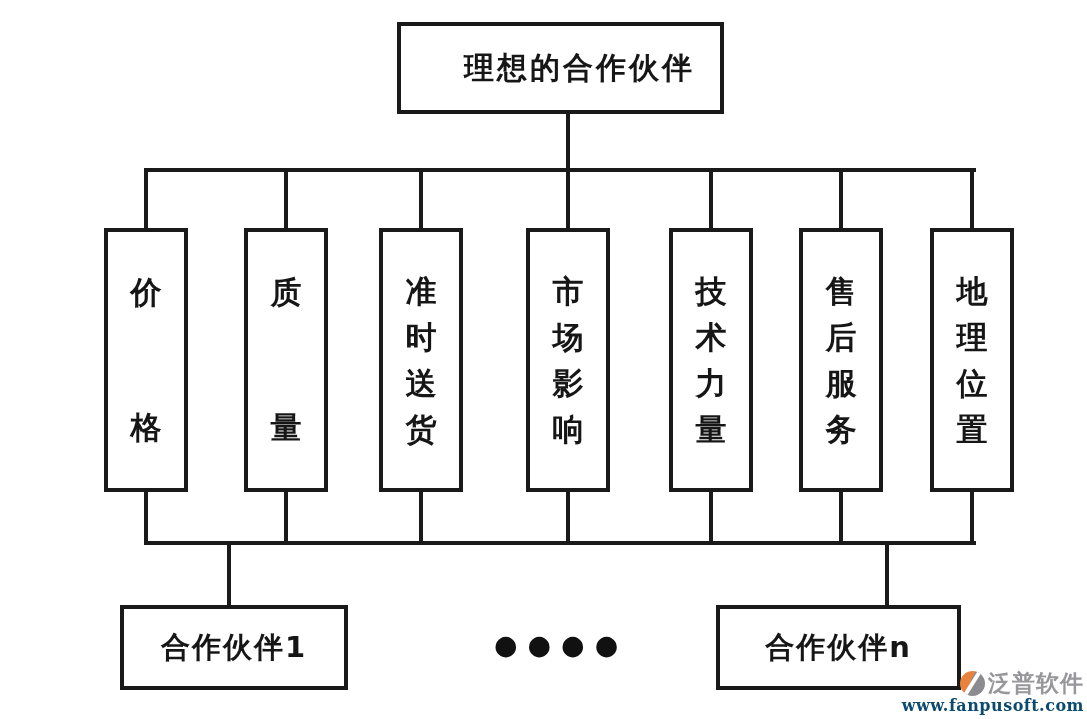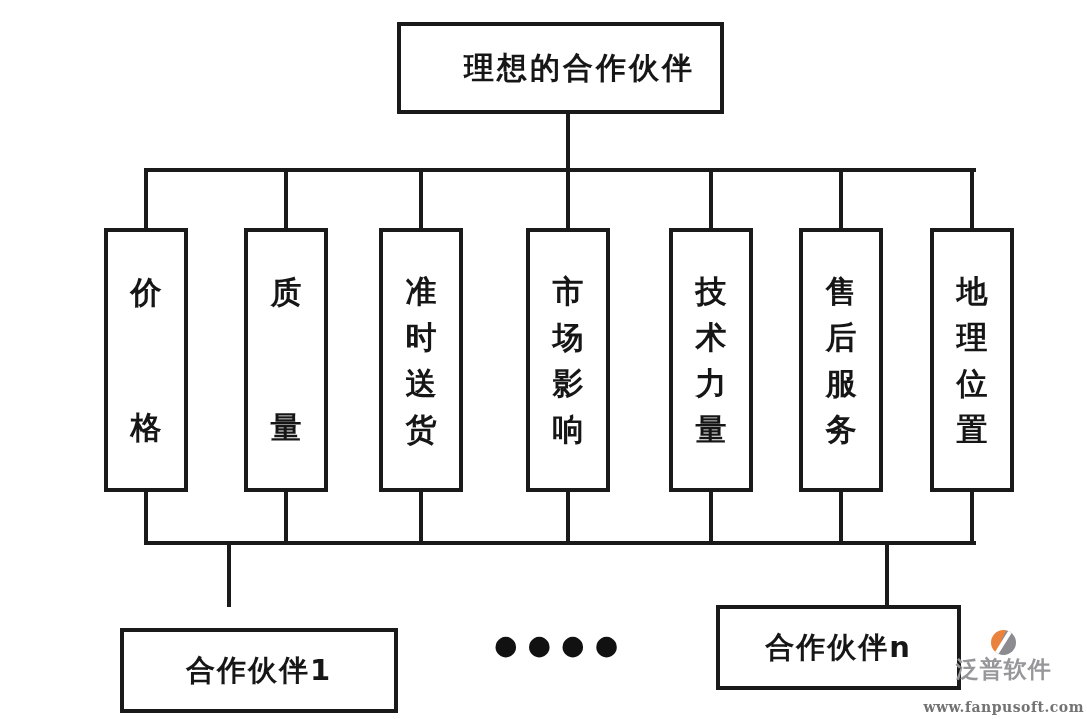--- a/index.html
+++ b/index.html
@@ -45,21 +45,21 @@
     font-size: 31px;
     line-height: 1;
   }
   .g2 .vlabel { gap: 104px; }
   .g4 .vlabel { gap: 15px; }
 
   .partner-box {
     top: 605px; height: 85px;
     font-size: 29px; letter-spacing: 2px;
   }
-  .partner-1 { left: 120px; width: 278px; margin-top: 23px; }
+  .partner-1 { left: 120px; width: 228px; }
   .partner-n { left: 716px; width: 245px; }
 
   .ellipsis {
     position: absolute;
     left: 494px; top: 629px;
     font-size: 27px;
     letter-spacing: 10px;
     color: #111111;
     font-weight: 700;
   }
@@ -69,21 +69,20 @@
     position: absolute;
     right: 3px; bottom: 5px;
     text-align: right;
     line-height: 1;
   }
   .wm-top {
     display: flex;
     align-items: center;
     justify-content: flex-end;
     gap: 3px;
-    flex-direction: column;
   }
   .wm-logo {
     position: relative;
     width: 25px; height: 25px;
     border-radius: 50%;
     background: linear-gradient(115deg, #e8823c 42%, #8b8b90 42%);
     overflow: hidden;
     flex: 0 0 auto;
   }
   .wm-logo::after {
@@ -94,25 +93,25 @@
     background: #ffffff;
     transform: rotate(32deg);
   }
   .wm-brand {
     font-size: 23px;
     font-weight: 700;
     color: #97979b;
     letter-spacing: 1px;
   }
   .wm-url {
-    margin-top: 19px;
+    margin-top: 2px;
     font-family: "DejaVu Serif", serif;
-    font-size: 14px;
-    font-weight: 700;
-    color: #737373;
+    font-size: 16px;
+    font-weight: 700;
+    color: #0c4a6e;
     letter-spacing: 0.5px;
   }
 </style>
 </head>
 <body>
 
 <div class="canvas">
 
   <div class="node root-box">
     <span>理想的合作伙伴</span>

